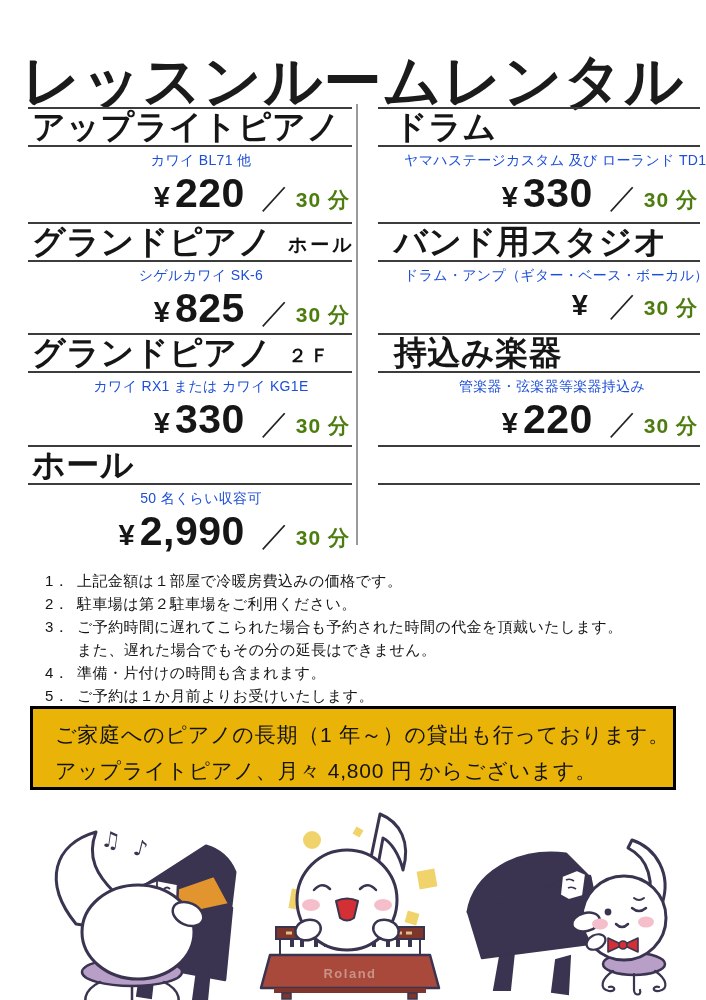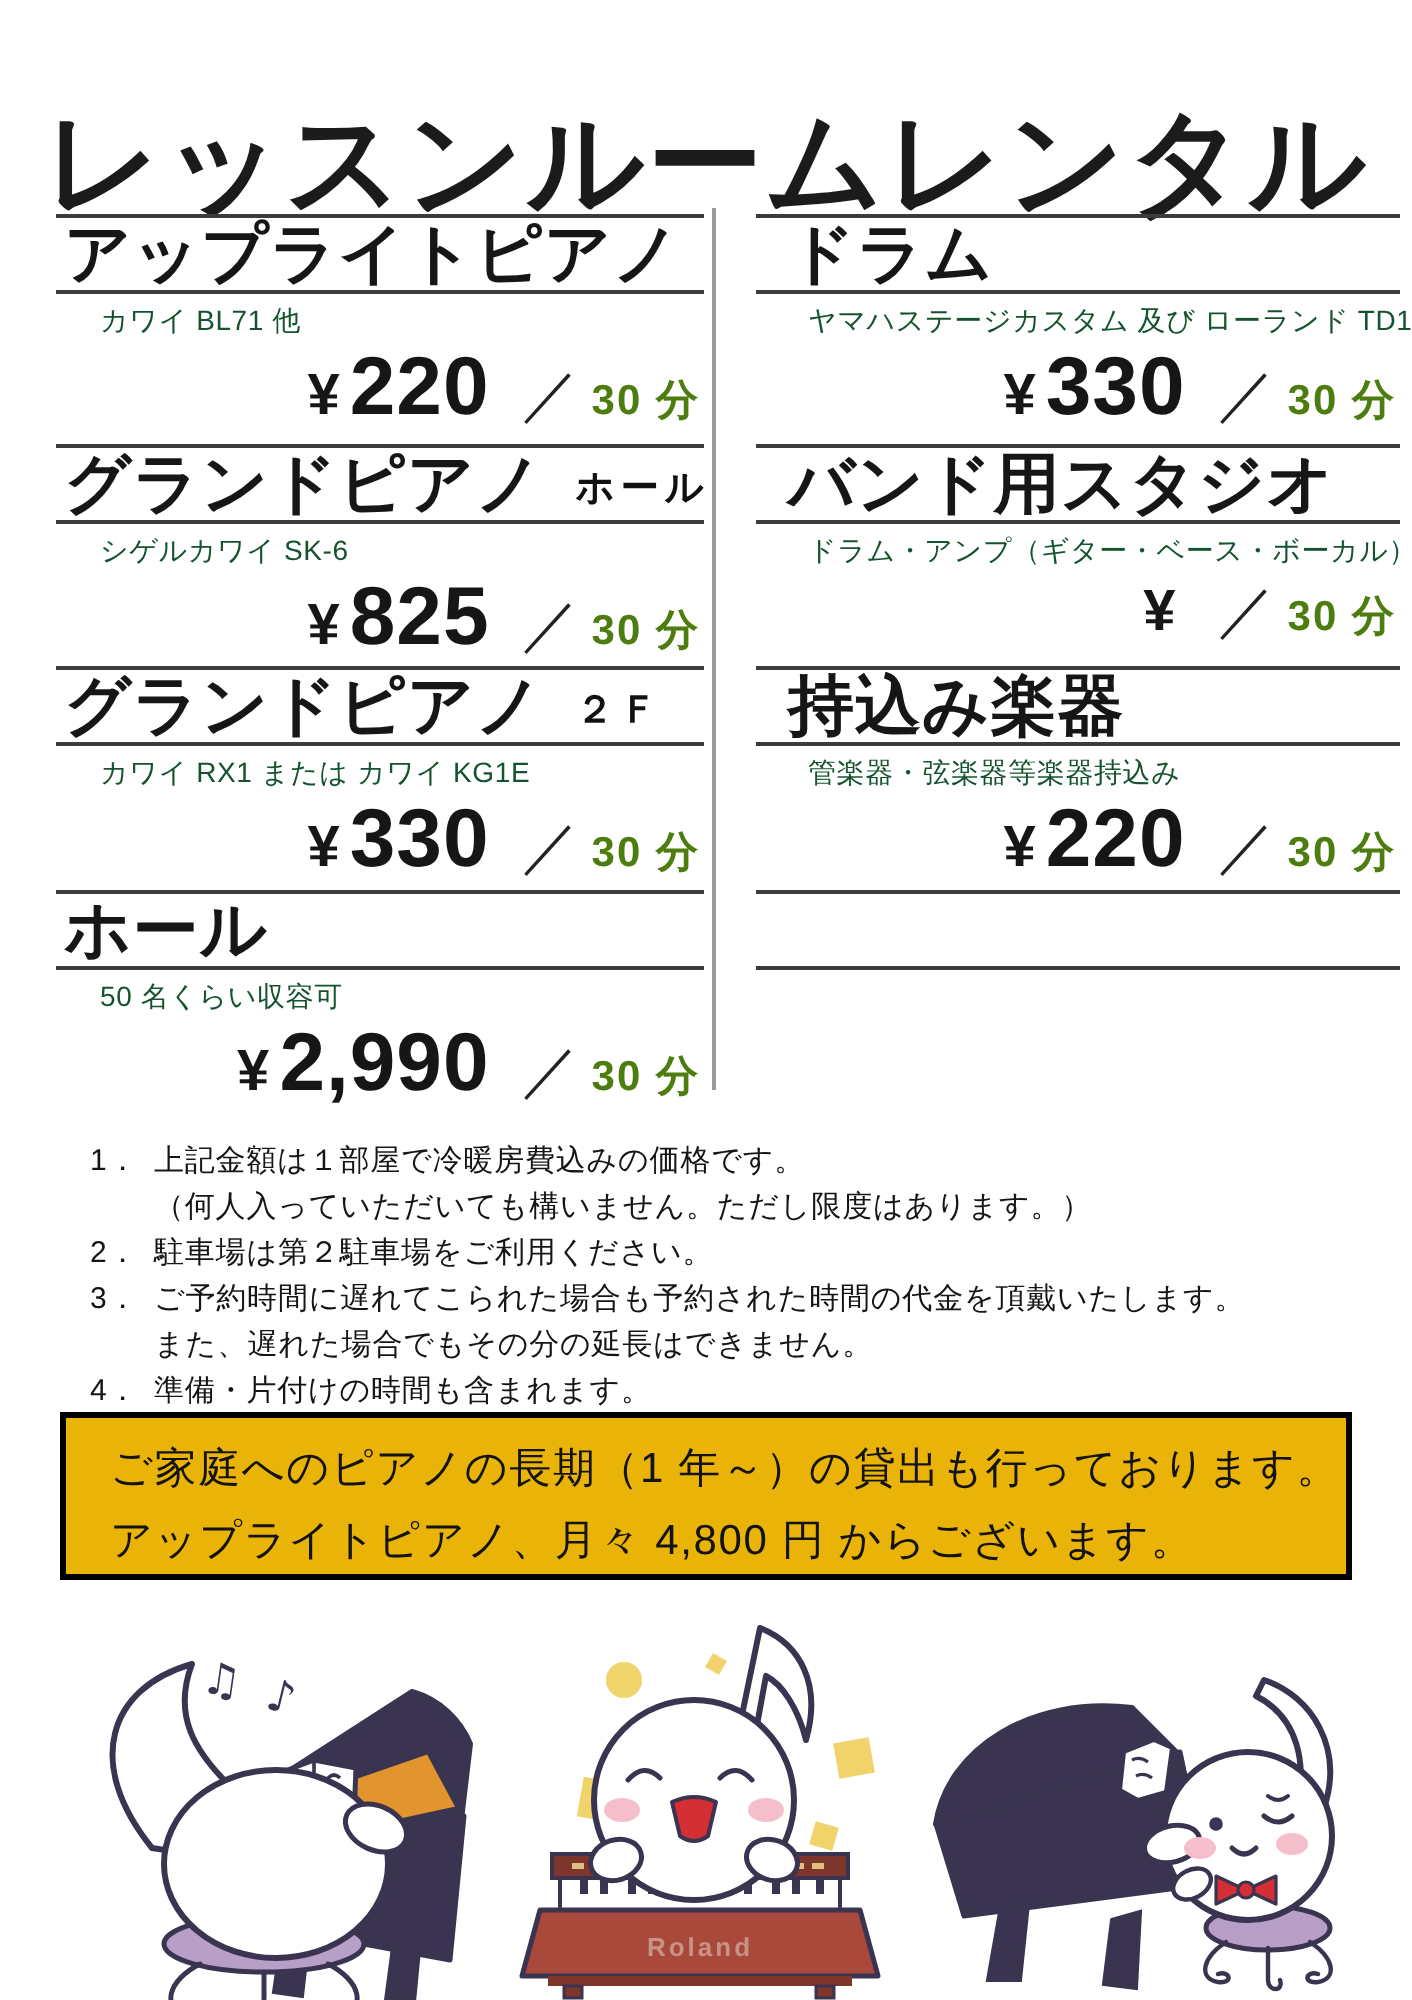--- a/index.html
+++ b/index.html
@@ -22,21 +22,21 @@
   .col-right{left:378px;width:322px;}
   .section{position:absolute;left:0;width:100%;}
   .sec-0{top:7px;} .sec-1{top:122px;} .sec-2{top:233px;} .sec-3{top:345px;}
   .head-band{
     box-sizing:border-box;height:40px;border-top:2px solid var(--rule);border-bottom:2px solid var(--rule);
     display:flex;align-items:flex-end;gap:16px;padding:0 0 2px 4px;
   }
   .col-right .head-band{padding-left:16px;}
   .head{font-size:33px;font-weight:800;line-height:1;letter-spacing:0.5px;color:#161616;white-space:nowrap;}
   .head-suffix{font-size:19px;font-weight:700;line-height:1;padding-bottom:4px;letter-spacing:3px;white-space:nowrap;}
-  .detail{margin:5px 0 0 22px;font-size:14px;color:#14532d;letter-spacing:0.3px;white-space:nowrap;}
+  .detail{margin:5px 0 0 22px;font-size:14px;color:#1d4ed8;letter-spacing:0.3px;white-space:nowrap;text-align:center;}
   .col-right .detail{margin-left:26px;}
   .price-line{display:flex;justify-content:flex-end;align-items:baseline;margin-top:1px;padding-right:2px;white-space:nowrap;}
   .yen{font-size:29px;font-weight:600;margin-right:5px;color:#161616;}
   .amount{font-size:41px;font-weight:700;line-height:1.1;letter-spacing:0.5px;color:#161616;}
   .slash{font-size:29px;font-weight:300;margin:0 6px 0 16px;color:#222;}
   .dur{font-size:21px;font-weight:600;color:#4d7c0f;letter-spacing:1px;}
   .empty-band{position:absolute;left:0;width:100%;}
   .notes{position:absolute;top:569px;left:45px;font-size:15px;line-height:23px;letter-spacing:0.4px;color:#151515;}
   .note-line{display:flex;}
   .note-num{width:32px;flex:none;}
@@ -168,24 +168,20 @@
 
     <div class="head-band empty-band sec-3"></div>
   </div>
 
   <div class="notes">
     <div class="note-line">
         <span class="note-num">1．</span>
         <span class="note-text">上記金額は１部屋で冷暖房費込みの価格です。</span>
       </div>
     <div class="note-line">
-        <span class="note-num"></span>
-        <span class="note-text">（何人入っていただいても構いません。ただし限度はあります。）</span>
-      </div>
-    <div class="note-line">
         <span class="note-num">2．</span>
         <span class="note-text">駐車場は第２駐車場をご利用ください。</span>
       </div>
     <div class="note-line">
         <span class="note-num">3．</span>
         <span class="note-text">ご予約時間に遅れてこられた場合も予約された時間の代金を頂戴いたします。</span>
       </div>
     <div class="note-line">
         <span class="note-num"></span>
         <span class="note-text">また、遅れた場合でもその分の延長はできません。</span>

